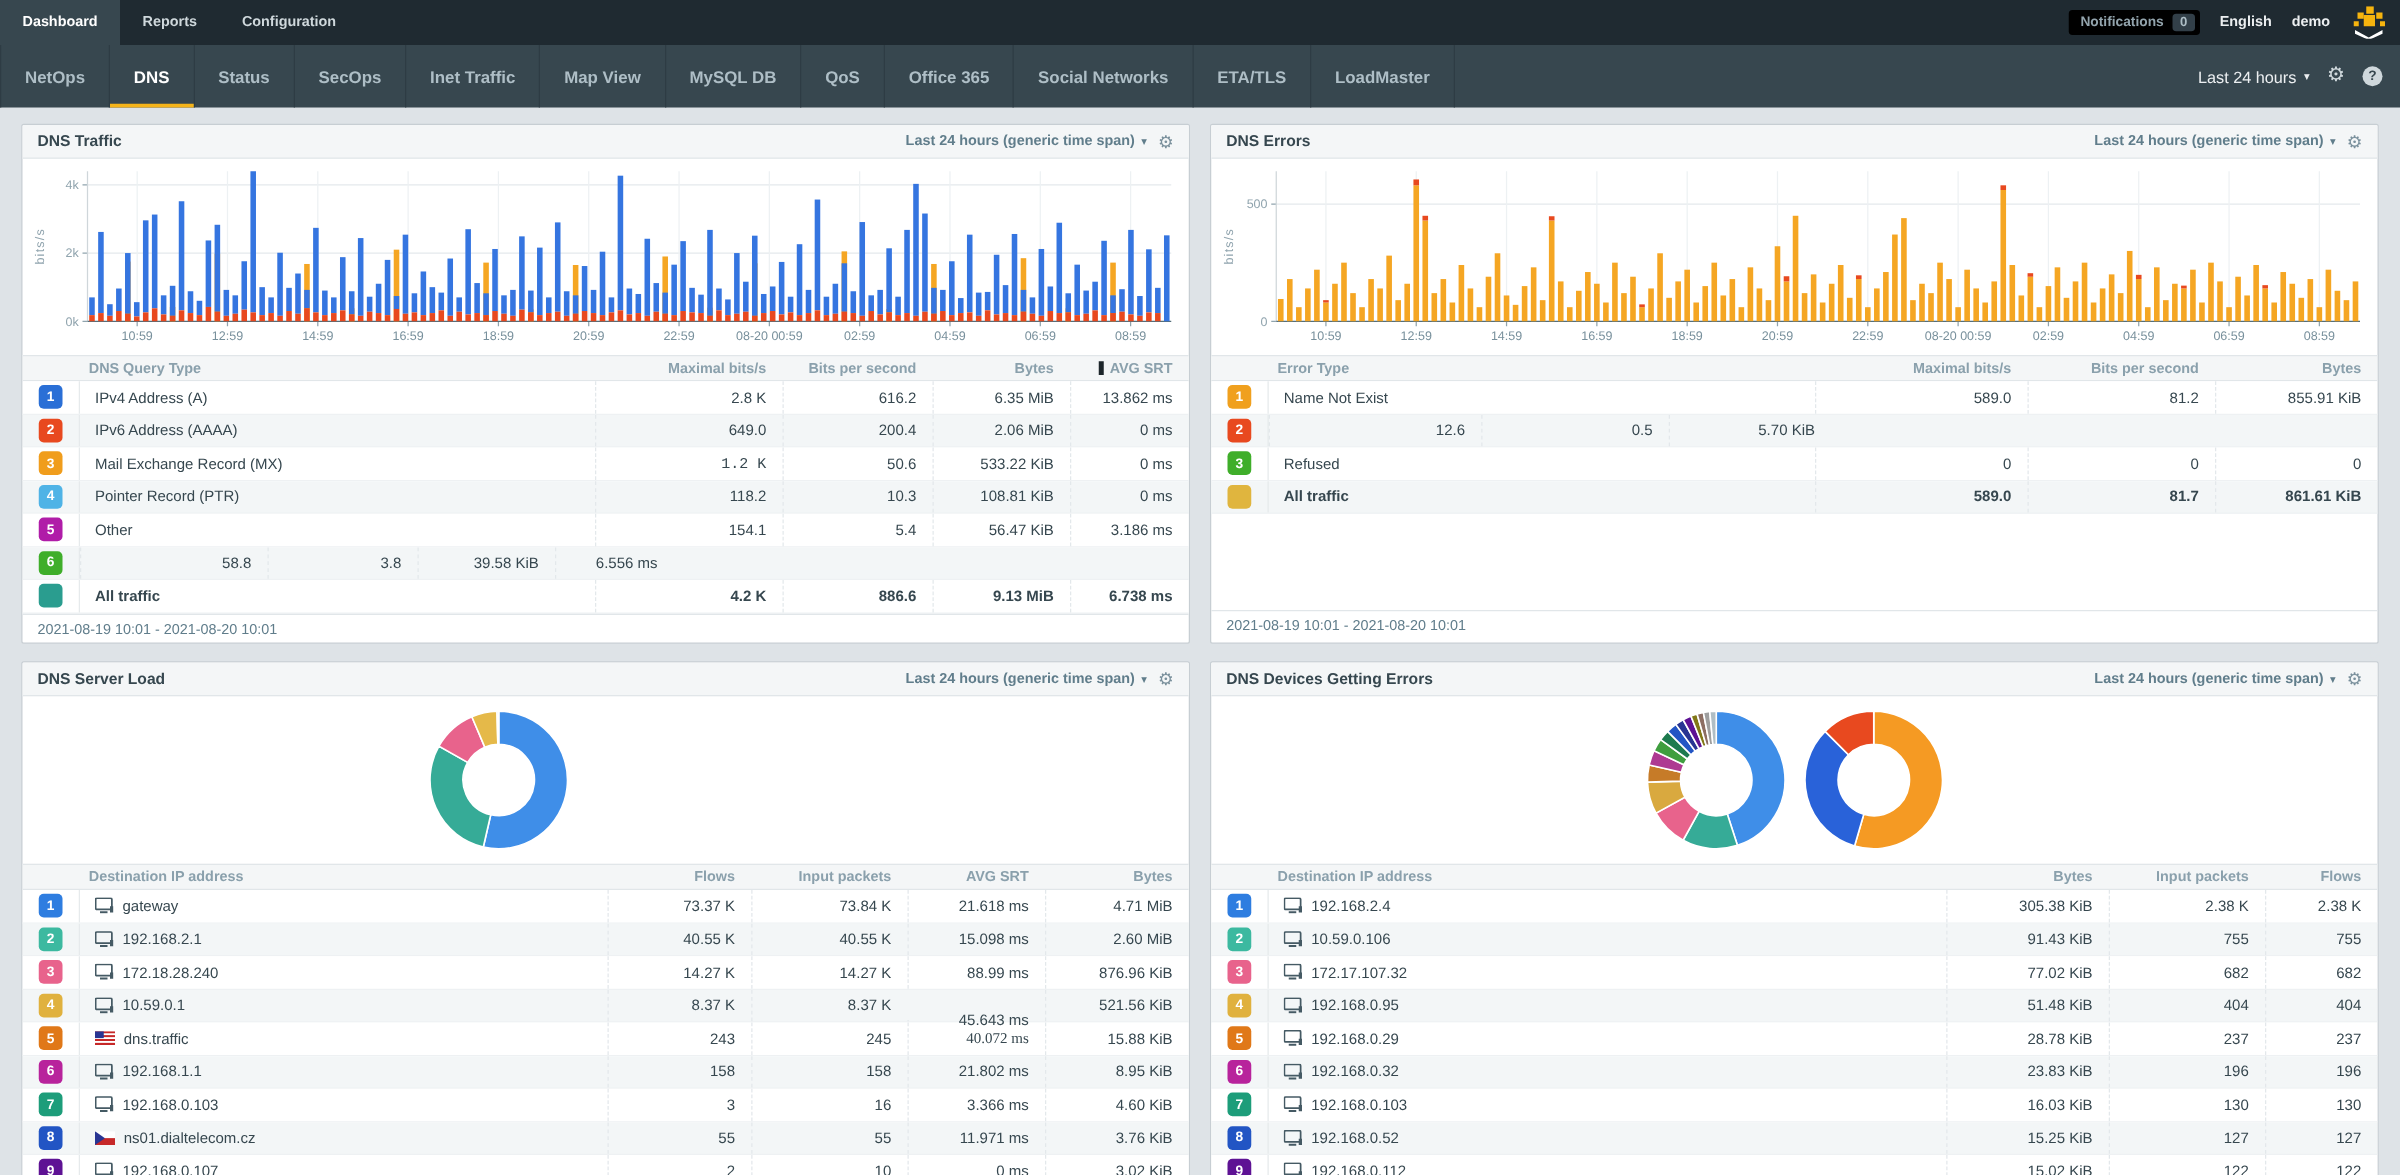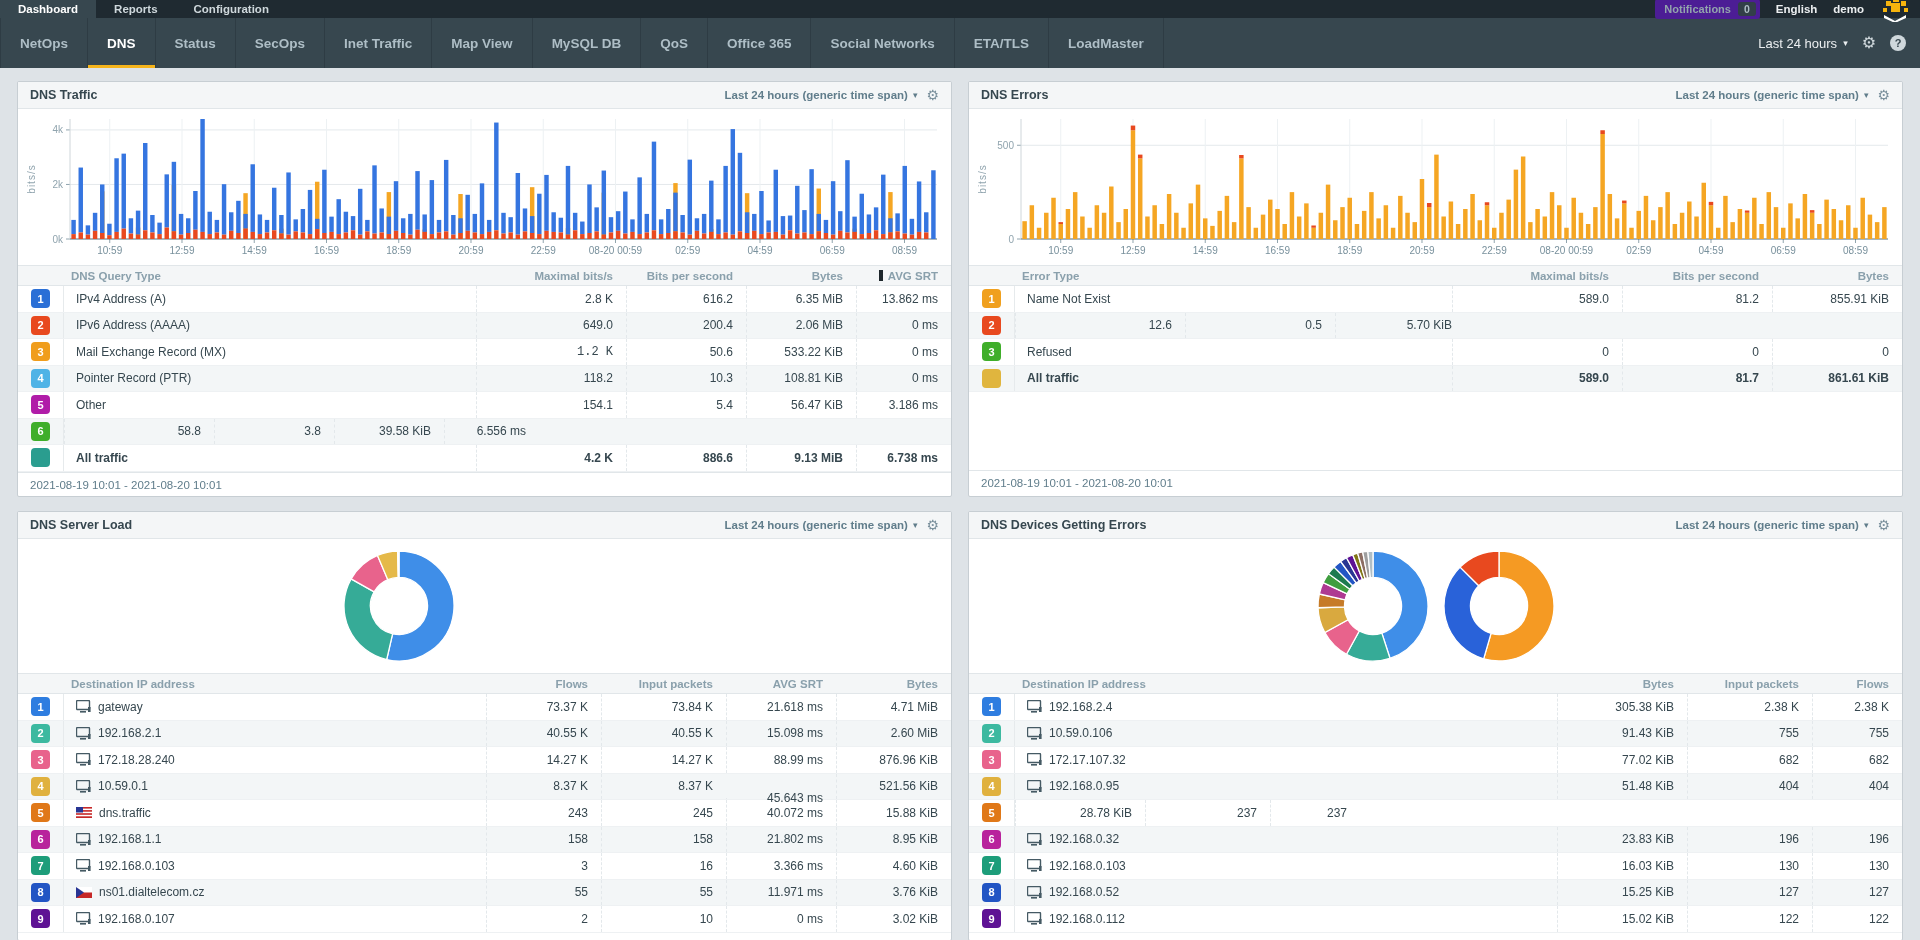--- a/index.html
+++ b/index.html
@@ -1,24 +1,24 @@
 <!DOCTYPE html>
 <html><head>
 <meta charset="utf-8">
 <style>
   * { box-sizing: border-box; margin: 0; padding: 0; }
   html,body { width:1920px; height:940px; overflow:hidden; background:#dee3e7;
     font-family:"Liberation Sans","DejaVu Sans",sans-serif; }
 
   
-  .topbar { height:18px; background:#1f2a31; display:flex; align-items:stretch; color:#cfd8dc; }
+  .topbar { height:36px; background:#1f2a31; display:flex; align-items:stretch; color:#cfd8dc; }
   .topbar .tab { padding:0 18px; display:flex; align-items:center; font-size:11.5px; font-weight:bold; cursor:pointer; }
   .topbar .tab.active { background:#37474f; color:#fff; }
   .topbar-right { margin-left:auto; display:flex; align-items:center; gap:16px; padding-right:10px; }
-  .notif { background:#4c1d95; border-radius:3px; height:20px; display:flex; align-items:center; gap:7px; padding:0 4px 0 9px; cursor:pointer; }
+  .notif { background:#000000; border-radius:3px; height:20px; display:flex; align-items:center; gap:7px; padding:0 4px 0 9px; cursor:pointer; }
   .notif-label { color:#93a4ad; font-size:11px; font-weight:bold; }
   .notif-count { background:#323f48; color:#aebec6; font-size:10.5px; font-weight:bold; border-radius:3px; padding:1px 6px; }
   .top-link { font-size:11.5px; font-weight:bold; color:#eceff1; cursor:pointer; }
   .logo { width:30px; height:26px; display:block; }
 
   
   .nav { height:50px; background:#37474f; display:flex; align-items:stretch; }
   .nav-item { padding:0 19px; display:flex; align-items:center; color:#aebec6; font-size:13.5px; font-weight:bold;
     border-right:1px solid #2e3c44; position:relative; cursor:pointer; white-space:nowrap; }
   .nav-item:first-child { border-left:1px solid #2e3c44; }
@@ -895,21 +895,21 @@
                   <rect y="6.2" width="16" height="1.6"></rect>
                   <rect y="9.3" width="16" height="1.7"></rect>
                 </g>
                 <rect width="7" height="5.5" fill="#283593"></rect>
               </svg>
             </span>
             <span>dns.traffic</span>
           </div>
           <div class="t-cell num" style="flex: 0 0 115px;">243</div>
           <div class="t-cell num" style="flex: 0 0 125px; text-align: center;">245</div>
-          <div class="t-cell num" style="flex: 0 0 110px;">40.072 ms</div>
+          <div class="t-cell num" style="flex: 0 0 110px; font-family: Liberation Serif, serif;">40.072 ms</div>
           <div class="t-cell num" style="flex: 0 0 115px;">15.88 KiB</div>
         </div>
         <div class="t-row alt">
           <div class="t-cell badge-c">
             <span class="badge" style="background: rgb(184, 35, 156);">6</span>
           </div>
           <div class="t-cell name">
             <span class="dev-icon">
               <svg width="15" height="13" viewBox="0 0 15 13">
                 <rect x="0.5" y="0.5" width="13" height="9" rx="1" fill="none" stroke="#455a64" stroke-width="1.4"></rect>
@@ -1095,20 +1095,30 @@
             <span>192.168.0.95</span>
           </div>
           <div class="t-cell num" style="flex: 0 0 130px;">51.48 KiB</div>
           <div class="t-cell num" style="flex: 0 0 125px;">404</div>
           <div class="t-cell num" style="flex: 0 0 90px;">404</div>
         </div>
         <div class="t-row">
           <div class="t-cell badge-c">
             <span class="badge" style="background: rgb(224, 120, 24);">5</span>
           </div>
+          <div class="t-cell name">
+            <span class="dev-icon">
+              <svg width="15" height="13" viewBox="0 0 15 13">
+                <rect x="0.5" y="0.5" width="13" height="9" rx="1" fill="none" stroke="#455a64" stroke-width="1.4"></rect>
+                <rect x="12" y="7" width="2.6" height="5" fill="#455a64"></rect>
+                <rect x="4" y="11" width="6" height="1.6" fill="#455a64"></rect>
+              </svg>
+            </span>
+            <span>192.168.0.29</span>
+          </div>
           <div class="t-cell num" style="flex: 0 0 130px;">28.78 KiB</div>
           <div class="t-cell num" style="flex: 0 0 125px;">237</div>
           <div class="t-cell num" style="flex: 0 0 90px;">237</div>
         </div>
         <div class="t-row alt">
           <div class="t-cell badge-c">
             <span class="badge" style="background: rgb(184, 35, 156);">6</span>
           </div>
           <div class="t-cell name">
             <span class="dev-icon">

